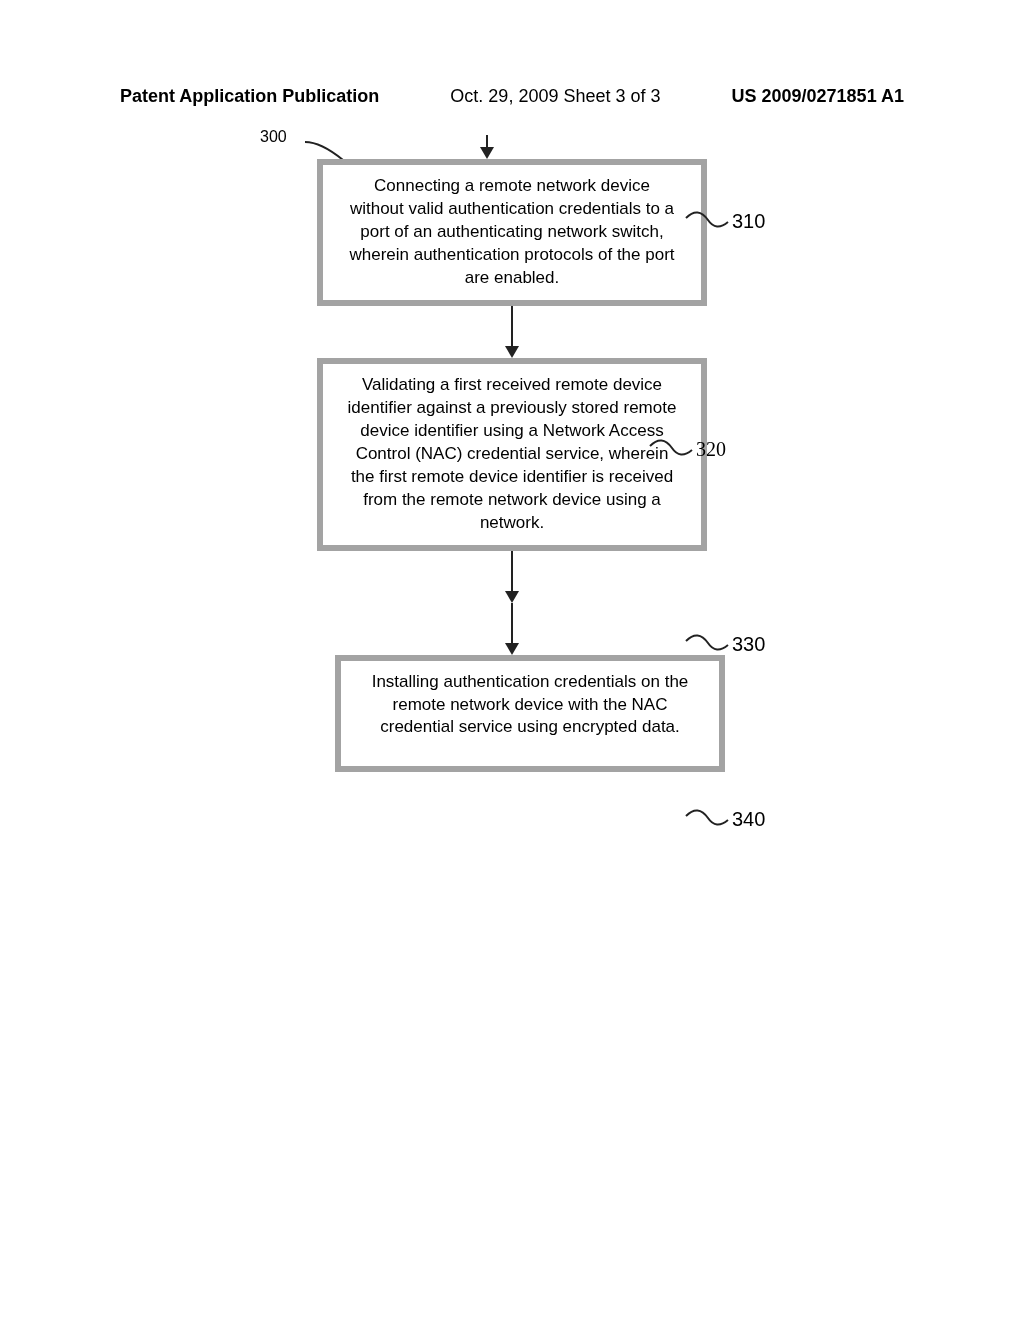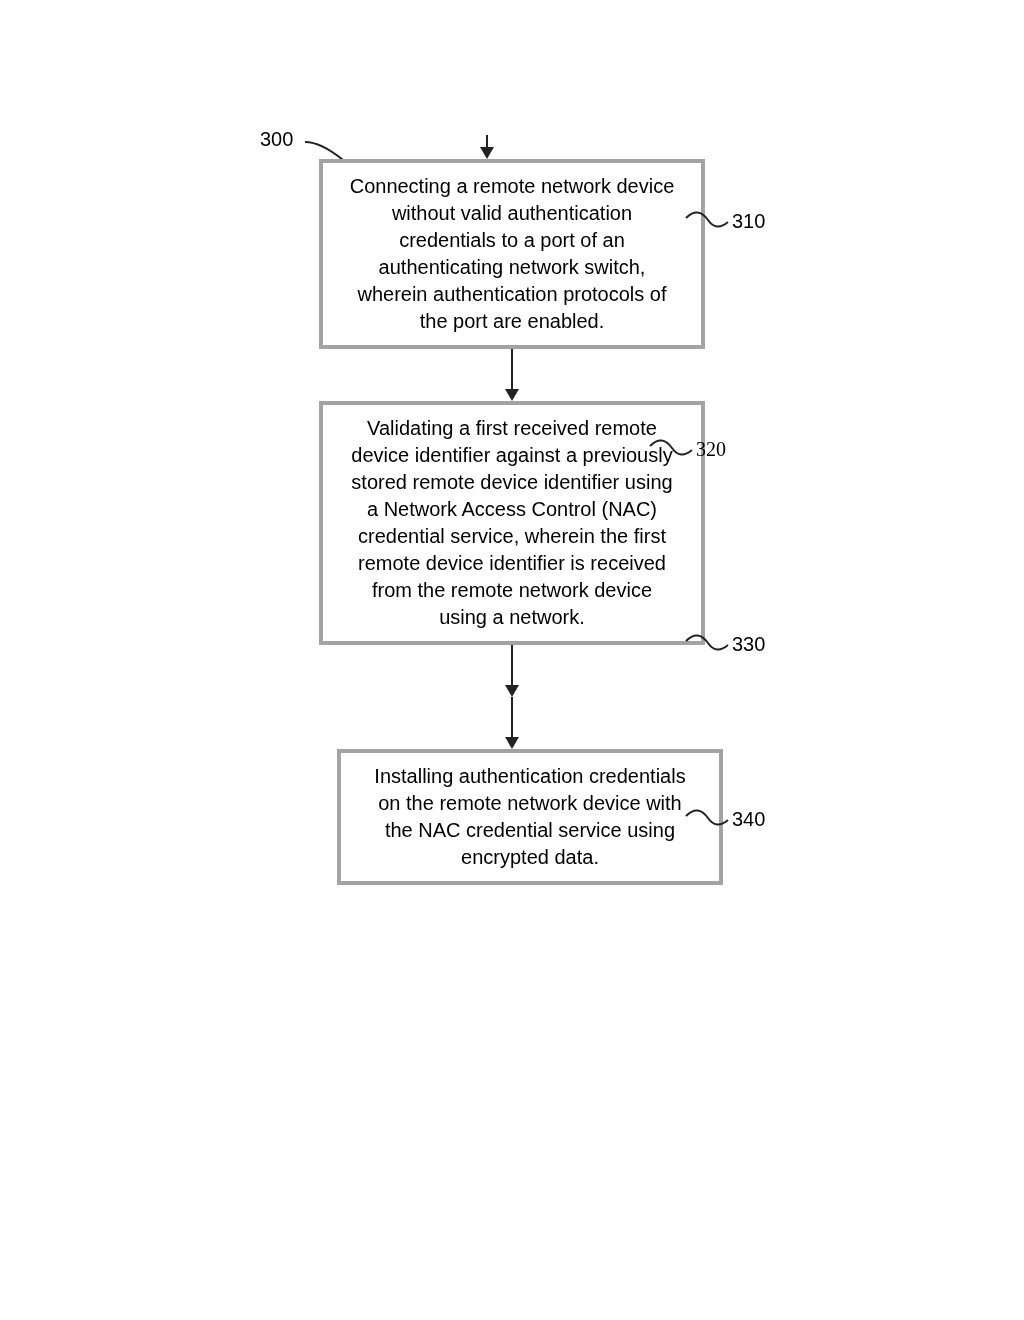--- a/index.html
+++ b/index.html
@@ -42,35 +42,35 @@
     left: 0;
     width: 100%;
     display: flex;
     flex-direction: column;
     align-items: center;
   }
   .ref300 {
     position: absolute;
     top: 128px;
     left: 260px;
-    font-size: 20px;
+    font-size: 16px;
   }
   .ref300-connector {
     position: absolute;
     top: 140px;
     left: 303px;
     width: 42px;
     height: 22px;
   }
   .box {
-    border: 4px solid #a3a3a3;
+    border: 6px solid #a3a3a3;
     width: 330px;
     padding: 10px 24px;
     text-align: center;
-    font-size: 20px;
+    font-size: 17px;
     line-height: 1.35;
     background: #fff;
   }
   .box-tall1 { min-height: 115px; }
   .box-tall2 { min-height: 160px; }
   .box-tall3 { min-height: 85px; }
   .box-tall4 { min-height: 85px; margin-left: 36px; }
   .arrow-gap {
     display: flex;
     flex-direction: column;
@@ -112,20 +112,25 @@
     width: 100%;
     text-align: center;
     font-size: 30px;
   }
 </style>
 </head>
 <body>
 
 <div class="page">
 
+  <div class="header">
+    <span class="hbold">Patent Application Publication</span>
+    <span class="hcenter">Oct. 29, 2009   Sheet 3 of 3</span>
+    <span class="hright">US 2009/0271851 A1</span>
+  </div>
 
   <div class="ref300">300</div>
   <svg class="ref300-connector" viewBox="0 0 42 22">
     <path d="M2 2 Q 18 2 40 20" fill="none" stroke="#222" stroke-width="2"></path>
   </svg>
 
   <div class="flow">
     <div class="top-entry">
       <div class="arrow-shaft"></div>
       <div class="arrow-head"></div>

